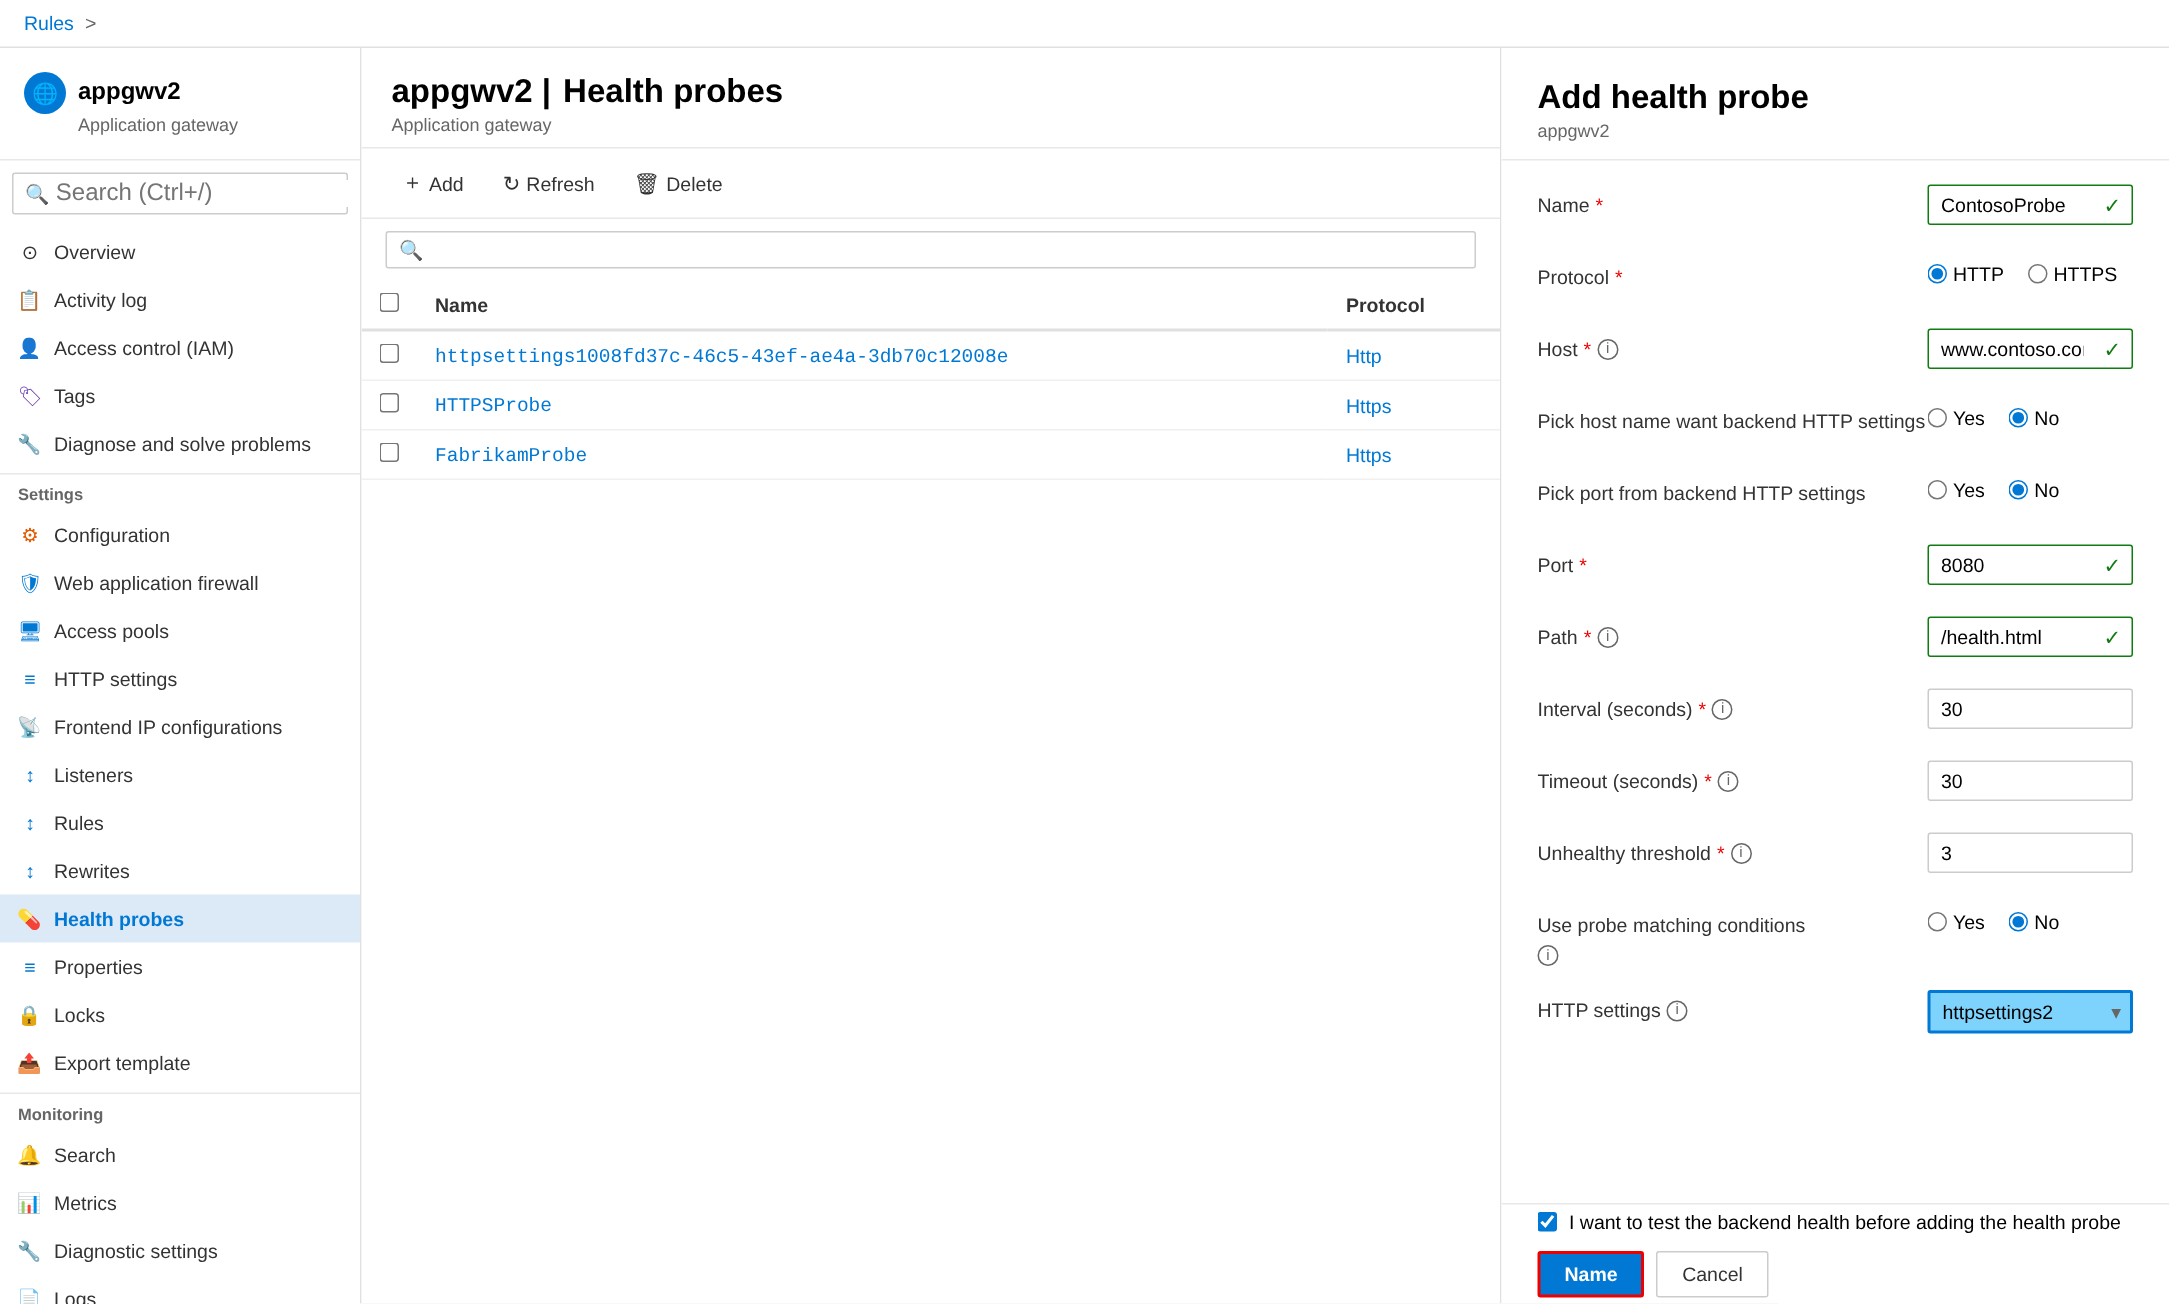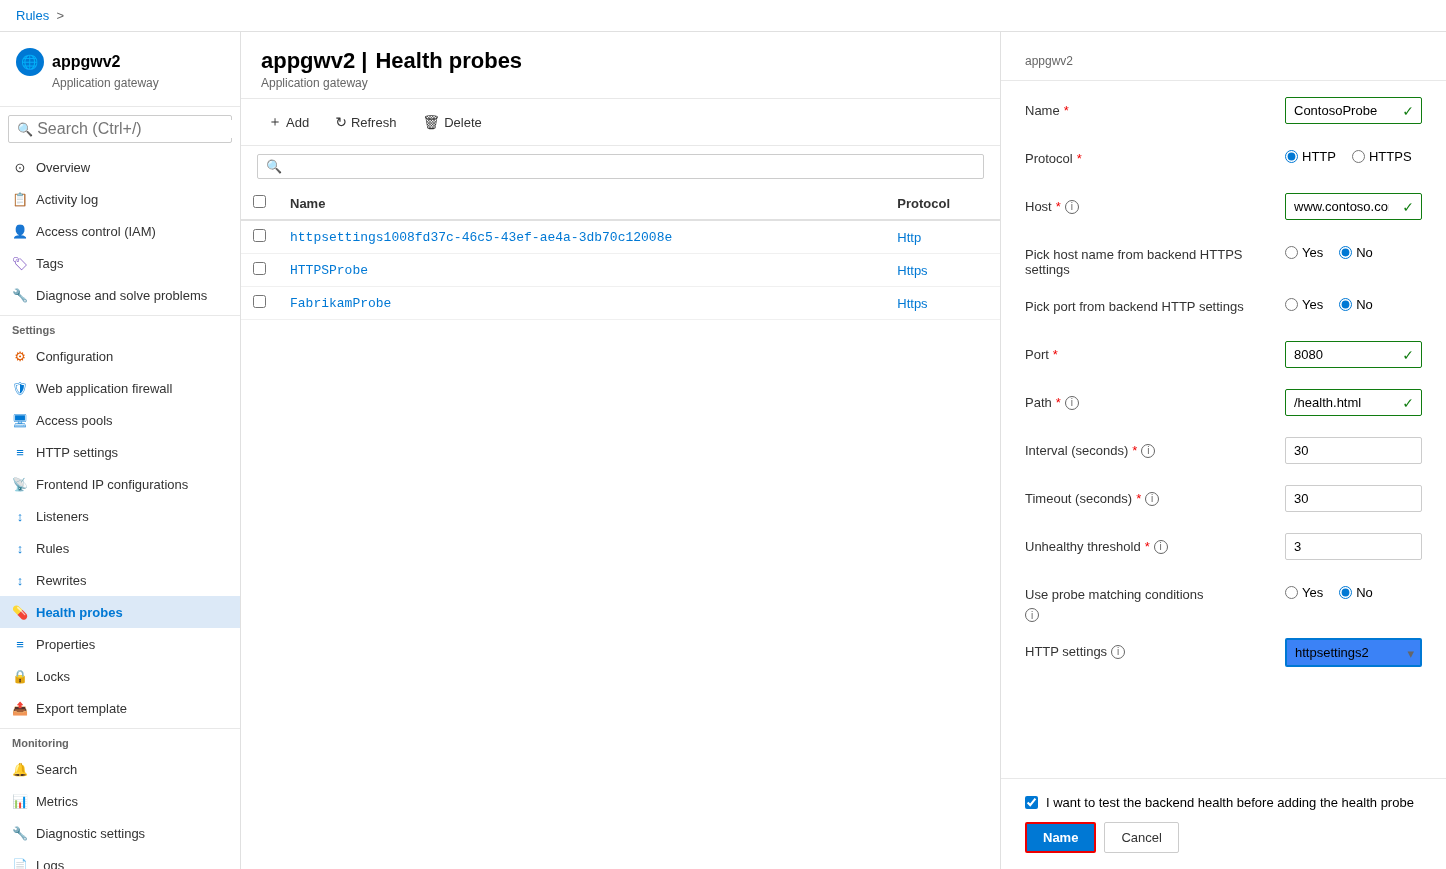--- a/index.html
+++ b/index.html
@@ -70,25 +70,25 @@
     .input-with-check { position: relative; }
     .input-with-check .check-icon { position: absolute; right: 8px; top: 50%; transform: translateY(-50%); color: #107c10; font-size: 14px; }
     
     .radio-group { display: flex; align-items: center; gap: 16px; padding-top: 4px; }
     .radio-item { display: flex; align-items: center; gap: 4px; cursor: pointer; }
     .radio-item input[type="radio"] { cursor: pointer; accent-color: #0078d4; }
     
     .info-icon { width: 14px; height: 14px; border-radius: 50%; border: 1px solid #666; display: inline-flex; align-items: center; justify-content: center; font-size: 10px; color: #666; cursor: pointer; flex-shrink: 0; }
     
     .dropdown-wrap { position: relative; }
-    .dropdown-wrap select { width: 100%; padding: 5px 32px 5px 8px; border: 1px solid #ccc; border-radius: 2px; font-size: 13px; appearance: none; background: #3b82f6; cursor: pointer; }
+    .dropdown-wrap select { width: 100%; padding: 5px 32px 5px 8px; border: 1px solid #ccc; border-radius: 2px; font-size: 13px; appearance: none; background: #7dd3fc; cursor: pointer; }
     .dropdown-arrow { position: absolute; right: 8px; top: 50%; transform: translateY(-50%); pointer-events: none; color: #666; }
     
     
-    .form-footer { padding: 16px 24px; border-top: 1px solid #e8e8e8; }
+    .form-footer { padding: 4px 24px; border-top: 1px solid #e8e8e8; }
     .checkbox-row { display: flex; align-items: center; gap: 8px; margin-bottom: 12px; }
     .checkbox-row input { accent-color: #0078d4; }
     .btn-row { display: flex; gap: 8px; }
     .btn-primary { padding: 6px 16px; background: #0078d4; color: #fff; border: 2px solid #e00; border-radius: 2px; cursor: pointer; font-size: 13px; font-weight: 600; }
     .btn-secondary { padding: 6px 16px; background: #fff; color: #333; border: 1px solid #ccc; border-radius: 2px; cursor: pointer; font-size: 13px; }
     
     .scrollable-table { overflow-y: auto; flex: 1; }
 
     .selected-dropdown { border: 2px solid #0078d4 !important; }
     .check-green { color: #107c10; }
@@ -278,20 +278,21 @@
       <td class="link">FabrikamProbe</td>
       <td style="color:#0078d4;">Https</td>
     </tr>
             </tbody>
         </table>
       </div>
     </div>
 
     <div class="right-panel">
       <div class="form-header">
+        <div class="form-title">Add health probe</div>
         <div class="form-subtitle">appgwv2</div>
       </div>
 
       <div class="form-body">
 
         <div class="form-row">
           <div class="form-label">
             <span>Name</span>
             <span class="required"> *</span>
           </div>
@@ -327,21 +328,21 @@
             <span class="info-icon">i</span>
           </div>
           <div class="form-control input-with-check">
             <input type="text" class="form-input form-input-success" value="www.contoso.com" style="">
             <span class="check-icon check-green">✓</span>
           </div>
         </div>
 
         <div class="form-row">
           <div class="form-label">
-            <span>Pick host name from backend HTTPS settings</span>
+            <span>Pick host name want backend HTTP settings</span>
           </div>
           <div class="form-control">
             <div class="radio-group">
               <label class="radio-item">
                 <input type="radio" name="pick-host" style="">
                 <span>Yes</span>
               </label>
               <label class="radio-item">
                 <input type="radio" name="pick-host" checked="" style="">
                 <span>No</span>

